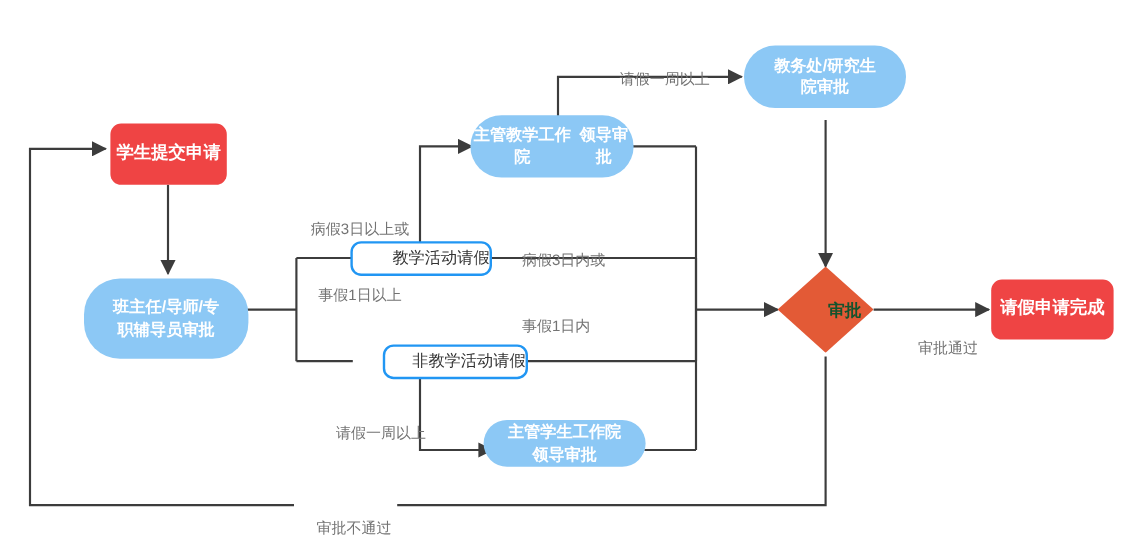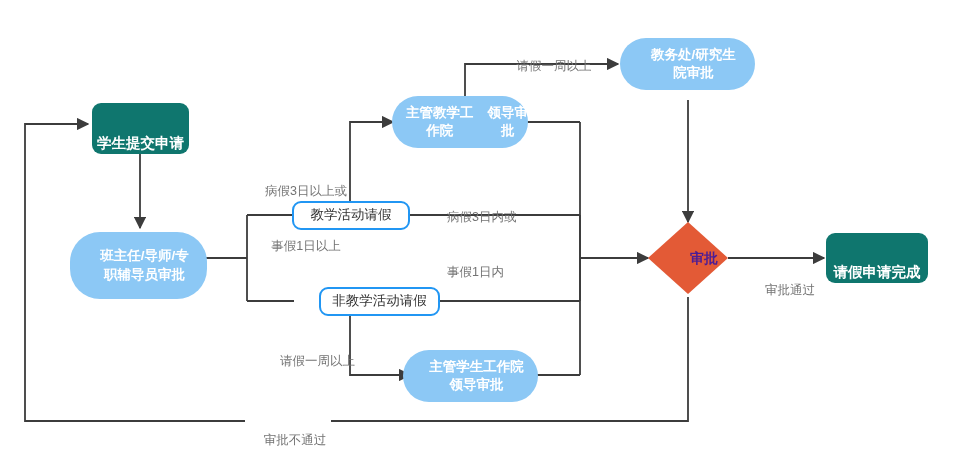--- a/index.html
+++ b/index.html
@@ -27,71 +27,71 @@
   .node {
     position: absolute;
     display: flex;
     align-items: center;
     justify-content: center;
     text-align: center;
     box-sizing: border-box;
     line-height: 1.35;
   }
   .node-green {
-    background: #0f766e;
+    background: #ef4444;
     color: #ffffff;
     border-radius: 9px;
     font-size: 14.5px;
     font-weight: bold;
-    align-items: flex-end;
   }
   .node-blue {
     background: #8CC8F5;
     color: #ffffff;
     border-radius: 30px;
     font-size: 13.5px;
     font-weight: bold;
   }
   .node-white {
     background: #ffffff;
     color: #333333;
     border: 2px solid #2196F3;
     border-radius: 9px;
     font-size: 13.5px;
     font-weight: normal;
+    justify-content: flex-end;
   }
   .node-diamond {
     width: 0;
     height: 0;
     background: transparent;
   }
   .diamond-shape {
     position: absolute;
     left: 0;
     top: 0;
     width: 100%;
     height: 100%;
   }
   .diamond-label {
     position: relative;
-    color: #4c1d95;
+    color: #14532d;
     font-size: 14px;
     font-weight: bold;
     z-index: 2;
     margin-left: 32px;
   }
   .edge-label {
     position: absolute;
     color: #737373;
     font-size: 12.5px;
     line-height: 1.45;
     white-space: pre;
     text-align: center;
   }
-  .nl { display: block; margin-left: 12px; }
+  .nl { display: block; }
 </style>
 </head>
 <body>
 
 <div id="canvas">
 
   <svg id="edges" viewBox="0 0 953 455" xmlns="http://www.w3.org/2000/svg">
     <defs>
       <marker id="arrow" viewBox="0 0 10 10" refX="9" refY="5" markerWidth="7" markerHeight="7" orient="auto-start-reverse">
         <path d="M 0 0 L 10 5 L 0 10 z" fill="#3c3c3c"></path>
@@ -152,21 +152,21 @@
   <div class="node node-blue" style="left:392px; top:96px; width:136px; height:52px; flex-direction:row;">
     <span class="nl">主管教学工作院</span>
     <span class="nl">领导审批</span>
   </div>
 
   <div class="node node-blue" style="left:620px; top:38px; width:135px; height:52px; flex-direction:column;">
     <span class="nl">教务处/研究生</span>
     <span class="nl">院审批</span>
   </div>
 
-  <div class="node node-blue" style="left:403px; top:350px; width:135px; height:52px; flex-direction:column;">
+  <div class="node node-blue" style="left:403px; top:350px; width:135px; height:39px; flex-direction:column;">
     <span class="nl">主管学生工作院</span>
     <span class="nl">领导审批</span>
   </div>
 
   <div class="node node-diamond" style="left:648px; top:222px; width:80px; height:72px;">
     <svg class="diamond-shape" viewBox="0 0 80 72" xmlns="http://www.w3.org/2000/svg">
       <polygon points="40,0 80,36 40,72 0,36" fill="#E35A36"></polygon>
     </svg>
     <span class="diamond-label">审批</span>
   </div>

